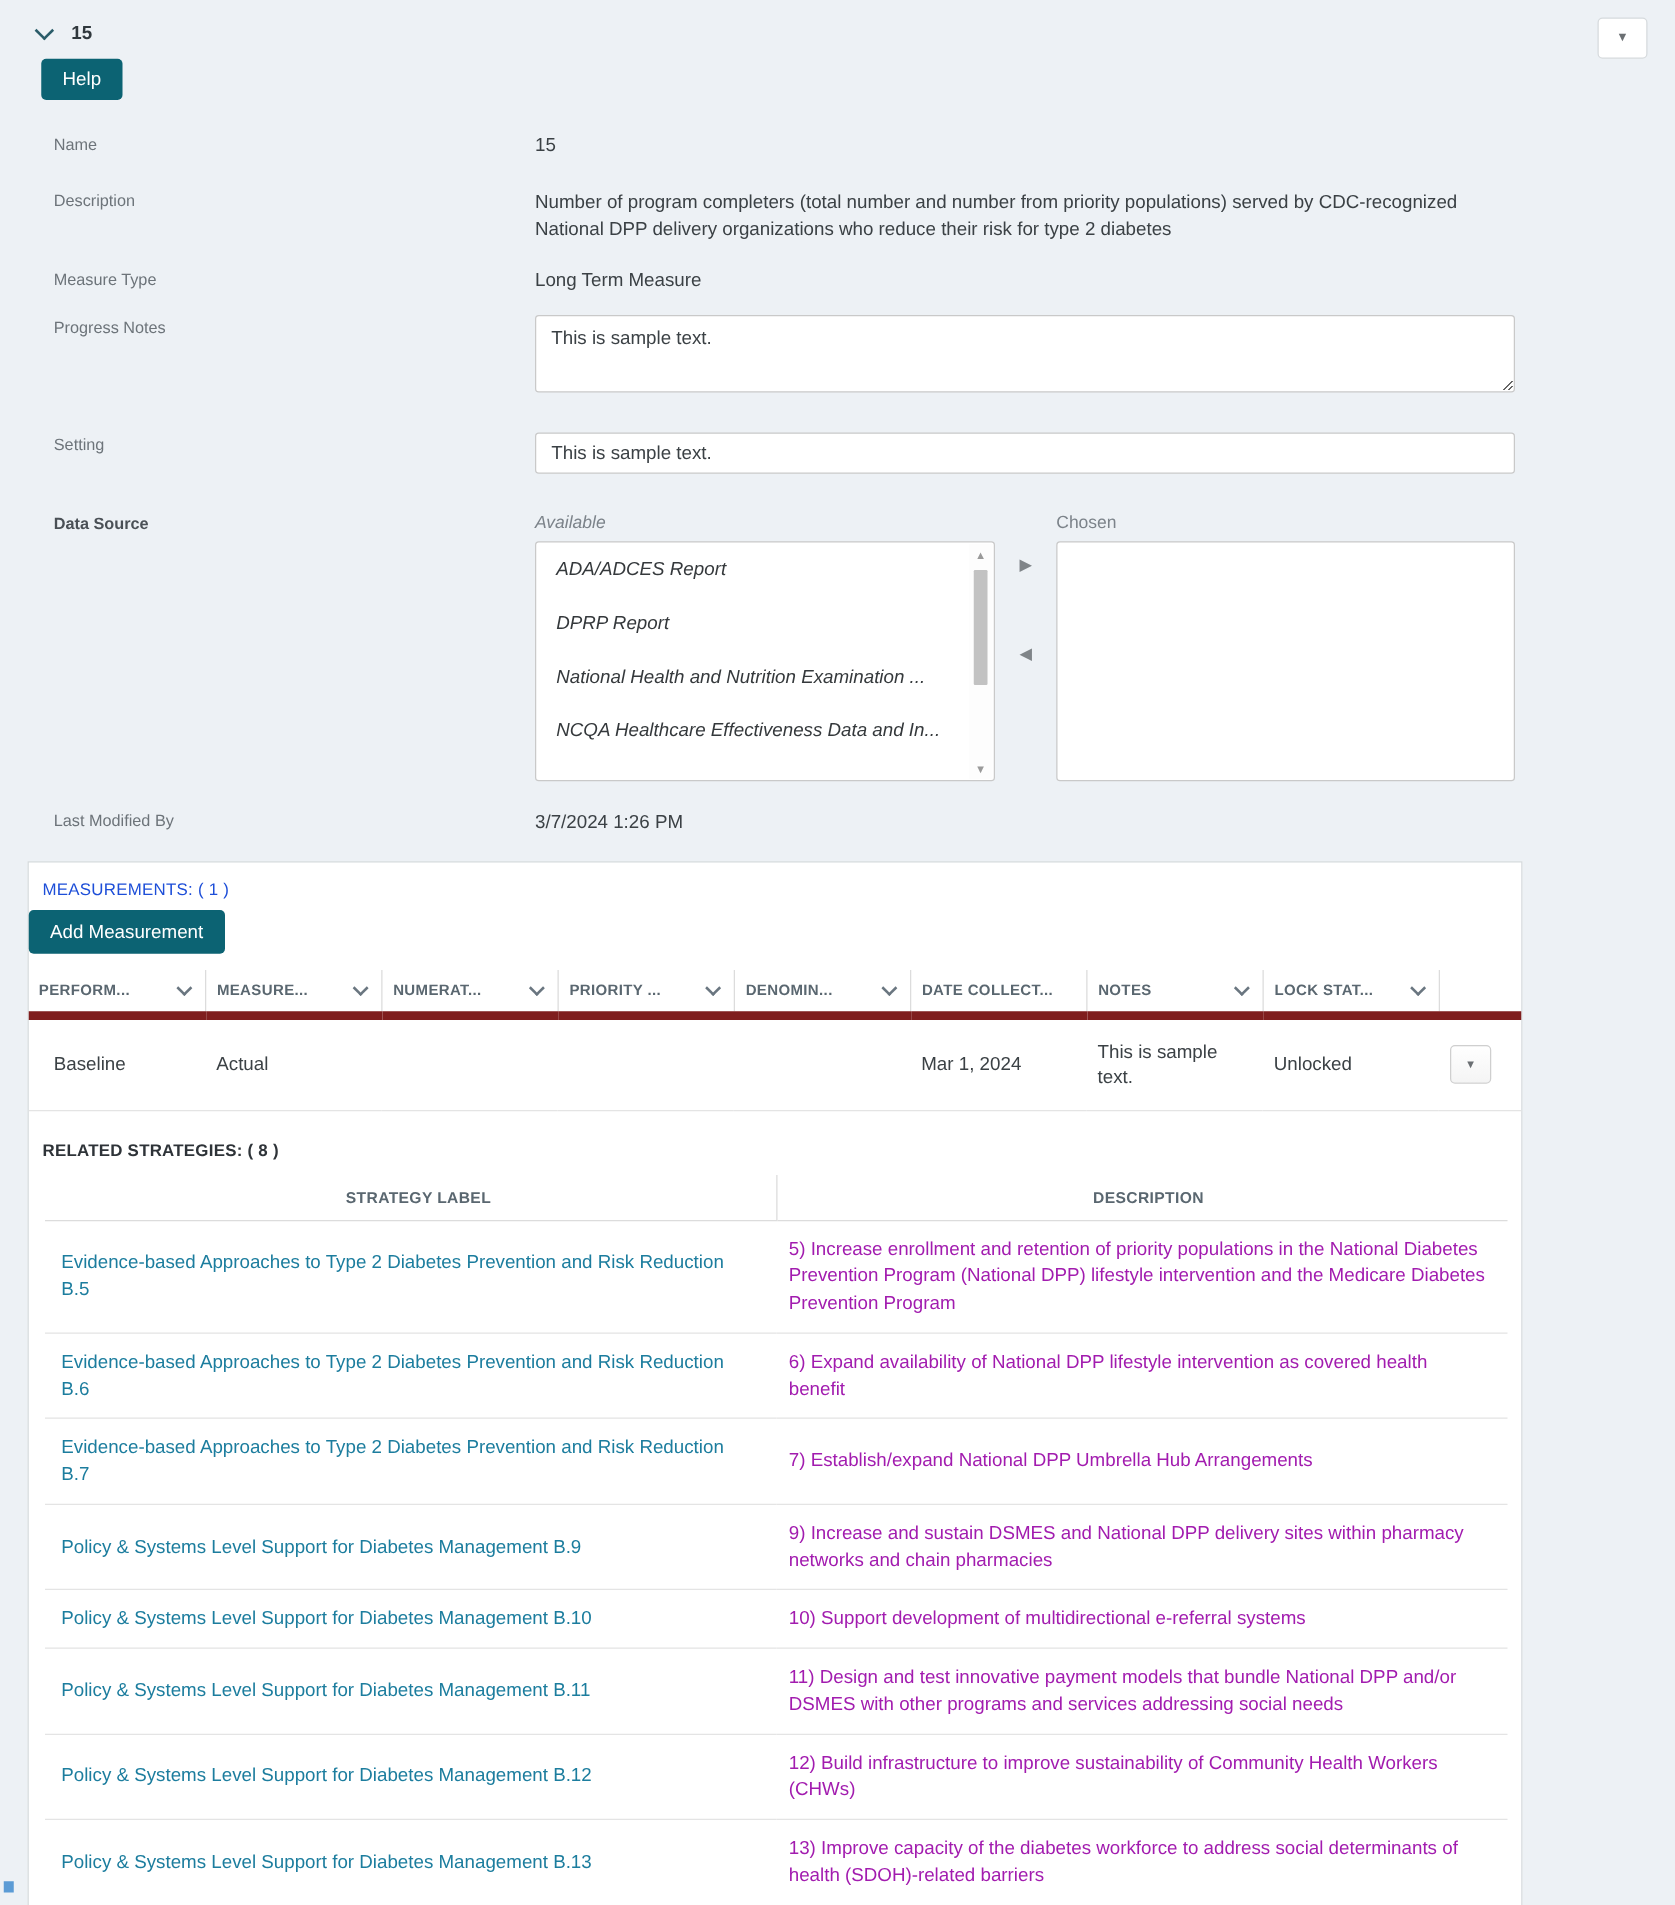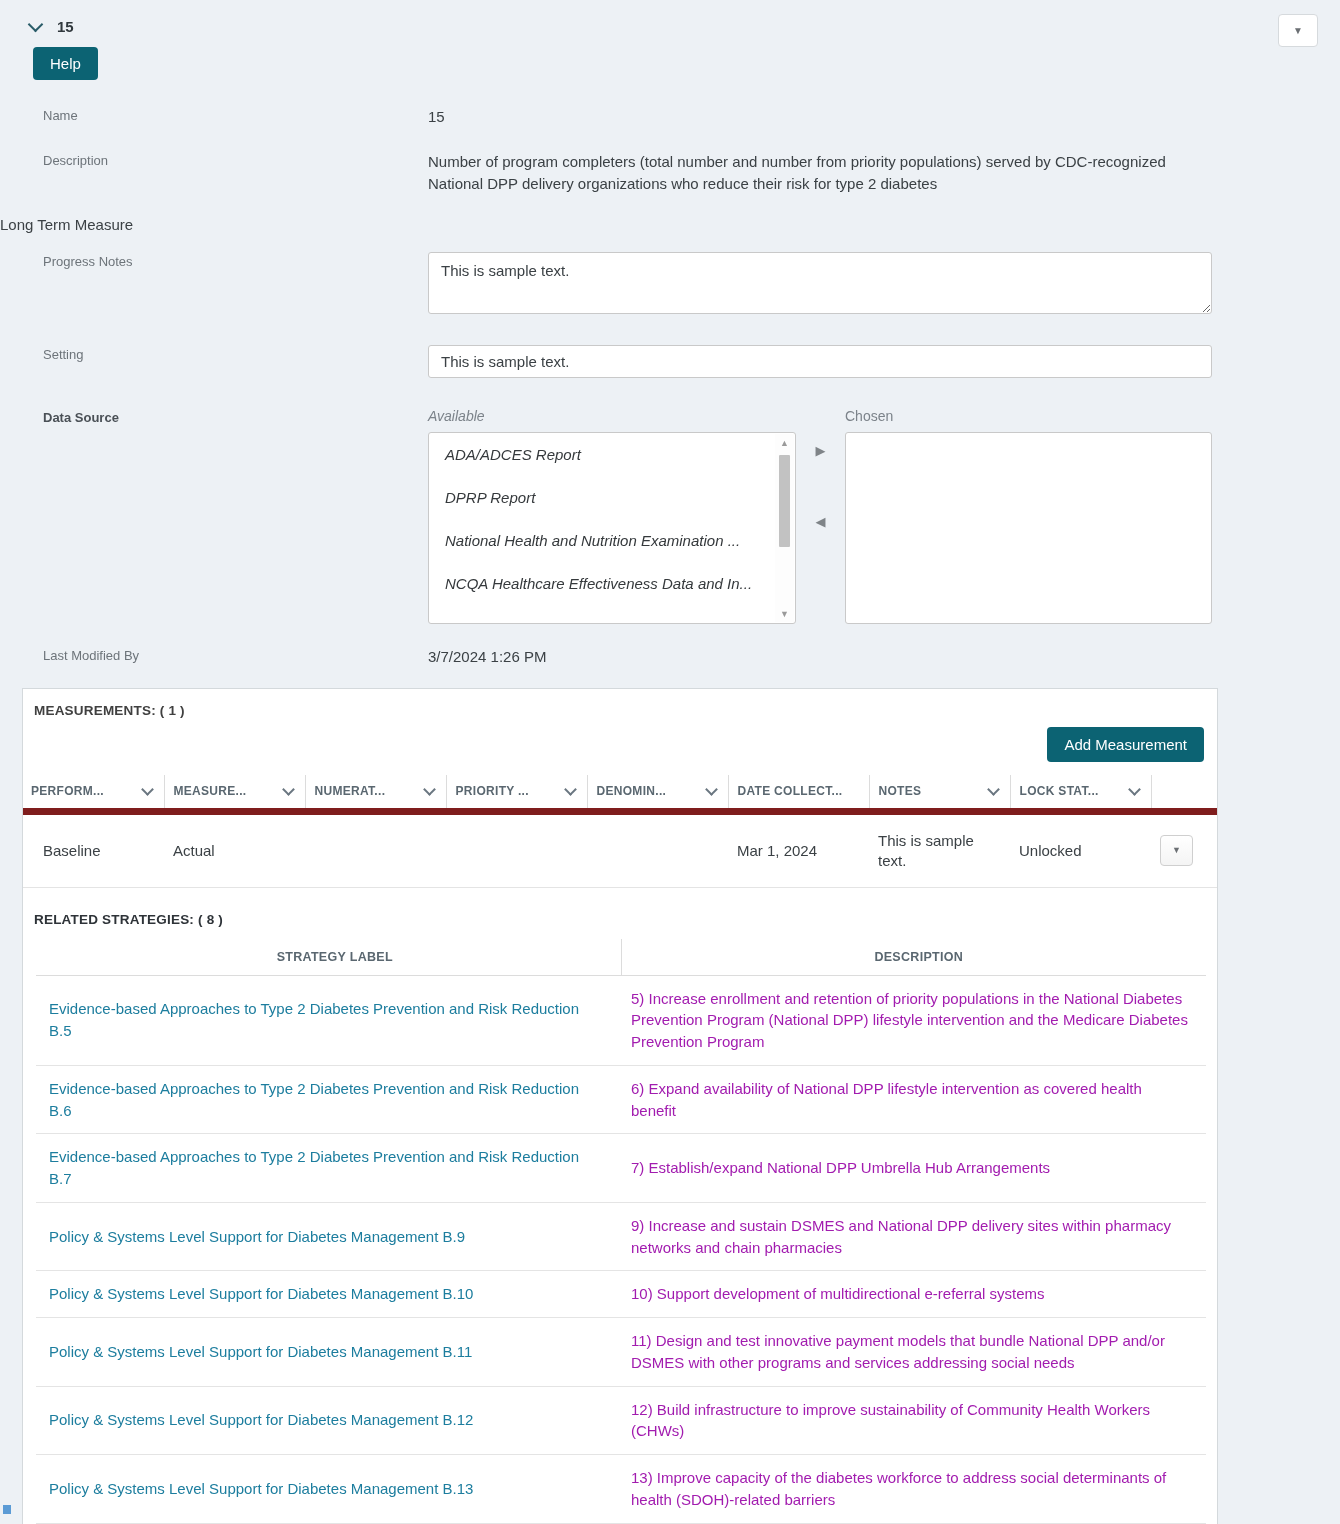--- a/index.html
+++ b/index.html
@@ -44,22 +44,22 @@
   .sb-arrow{color:#9a9a9a;font-size:9px;line-height:1;padding:5px 0 3px;cursor:pointer;}
   .sb-thumb{width:11px;height:92px;background:#c2c2c2;border-radius:1px;margin-top:4px;cursor:pointer;}
   .sb-spacer{flex:1;}
   .arrows{width:49px;display:flex;flex-direction:column;align-items:center;padding-top:36px;box-sizing:border-box;}
   .arr{color:#7f8488;font-size:13px;line-height:1;cursor:pointer;}
   .arr.left{margin-top:58px;}
   .frow.lm1{margin-bottom:24px}
   .frow.lm2{margin-bottom:0}
   
   .card{margin:20px 0 0 22px;width:1196px;box-sizing:border-box;background:#fff;border:1px solid #d4d9dc;}
-  .card-title{padding:14px 0 0 11px;font-size:13.5px;font-weight:bold;color:#404040;letter-spacing:.2px;}
-  .add-row{display:flex;justify-content:flex-end;padding:9px 13px 0 0;}
+  .card-title{padding:14px 0 0 11px;font-size:13.5px;font-weight:normal;color:#1d4ed8;letter-spacing:.2px;}
+  .add-row{display:flex;padding:9px 13px 0 0;}
   .add-btn{padding:9px 17px;}
   
   .mtable{width:100%;border-collapse:collapse;table-layout:fixed;margin-top:13px;}
   .mtable col.c{width:141px;}
   .mtable th{height:36px;font-size:12px;font-weight:bold;color:#5a6770;text-align:left;padding:0 6px 0 9px;border-right:1px solid #dcdcdc;border-bottom:7px solid #7f1d1d;letter-spacing:.3px;cursor:pointer;box-sizing:border-box;}
   .mtable th:first-child{padding-left:8px;}
   .mtable th.act{border-right:none;cursor:default;}
   .hwrap{display:flex;align-items:center;justify-content:space-between;}
   .hlbl{overflow:hidden;white-space:nowrap;}
   .schev{flex:0 0 7px;width:7px;height:7px;border-right:2px solid #6a7680;border-bottom:2px solid #6a7680;transform:rotate(45deg);margin:-3px 6px 0 4px;}
@@ -96,20 +96,21 @@
     <div class="lbl">Name</div>
     <div class="val">15</div>
   </div>
 
   <div class="frow desc">
     <div class="lbl">Description</div>
     <div class="val">Number of program completers (total number and number from priority populations) served by CDC-recognized National DPP delivery organizations who reduce their risk for type 2 diabetes</div>
   </div>
 
   <div class="frow mtype">
+    <div class="lbl">Measure Type</div>
     <div class="val">Long Term Measure</div>
   </div>
 
   <div class="frow pnotes">
     <div class="lbl">Progress Notes</div>
     <div class="val">
       <textarea class="notes-area" style="">This is sample text.</textarea>
     </div>
   </div>
 

